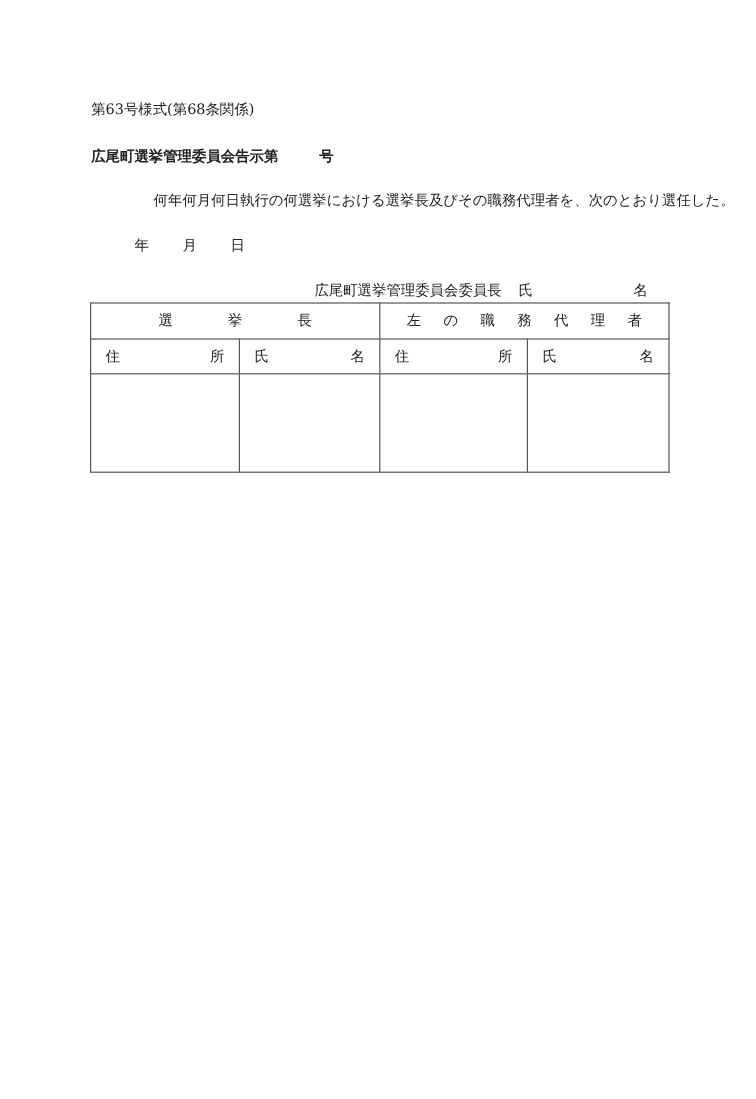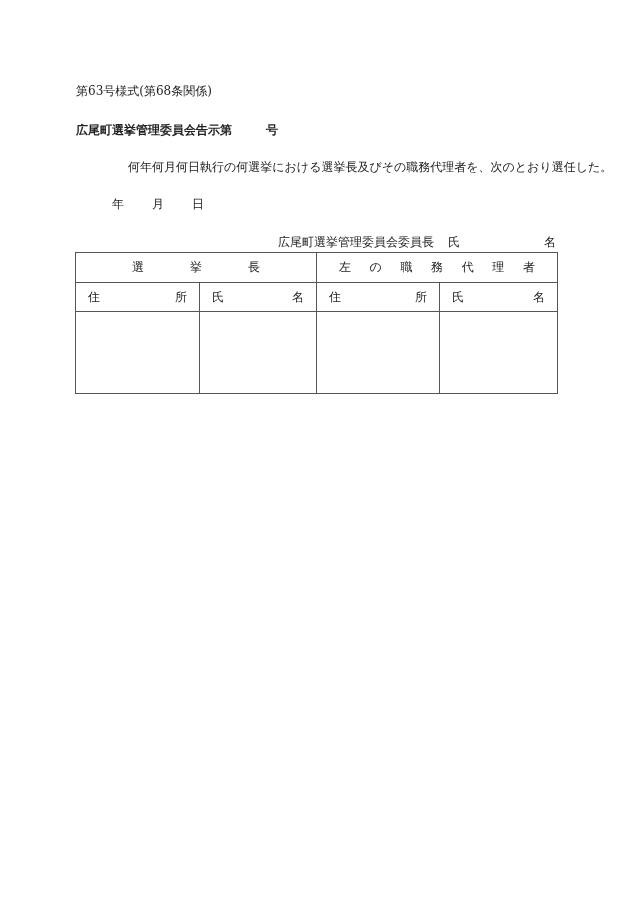--- a/index.html
+++ b/index.html
@@ -21,21 +21,21 @@
       white-space: nowrap;
       font-size: 12px;
       line-height: 14px;
     }
     #form-number { left: 76px; top: 84px; }
     #notice-title { left: 76px; top: 123px; font-weight: bold; }
     #notice-title .num-gap { display: inline-block; width: 34px; }
     #body-text { left: 88px; top: 160px; margin-left: 40px; }
     #date-line { left: 112px; top: 197px; text-align: right; }
     #date-line .gap { display: inline-block; width: 28px; }
-    #signature-line { left: 278px; top: 235px; }
+    #signature-line { left: 262px; top: 235px; }
     #signature-line .gap1 { display: inline-block; width: 14px; }
     #signature-line .gap2 { display: inline-block; width: 84px; }
 
     table.appointments {
       position: absolute;
       left: 75px;
       top: 252px;
       width: 482px;
       border-collapse: collapse;
       table-layout: fixed;

